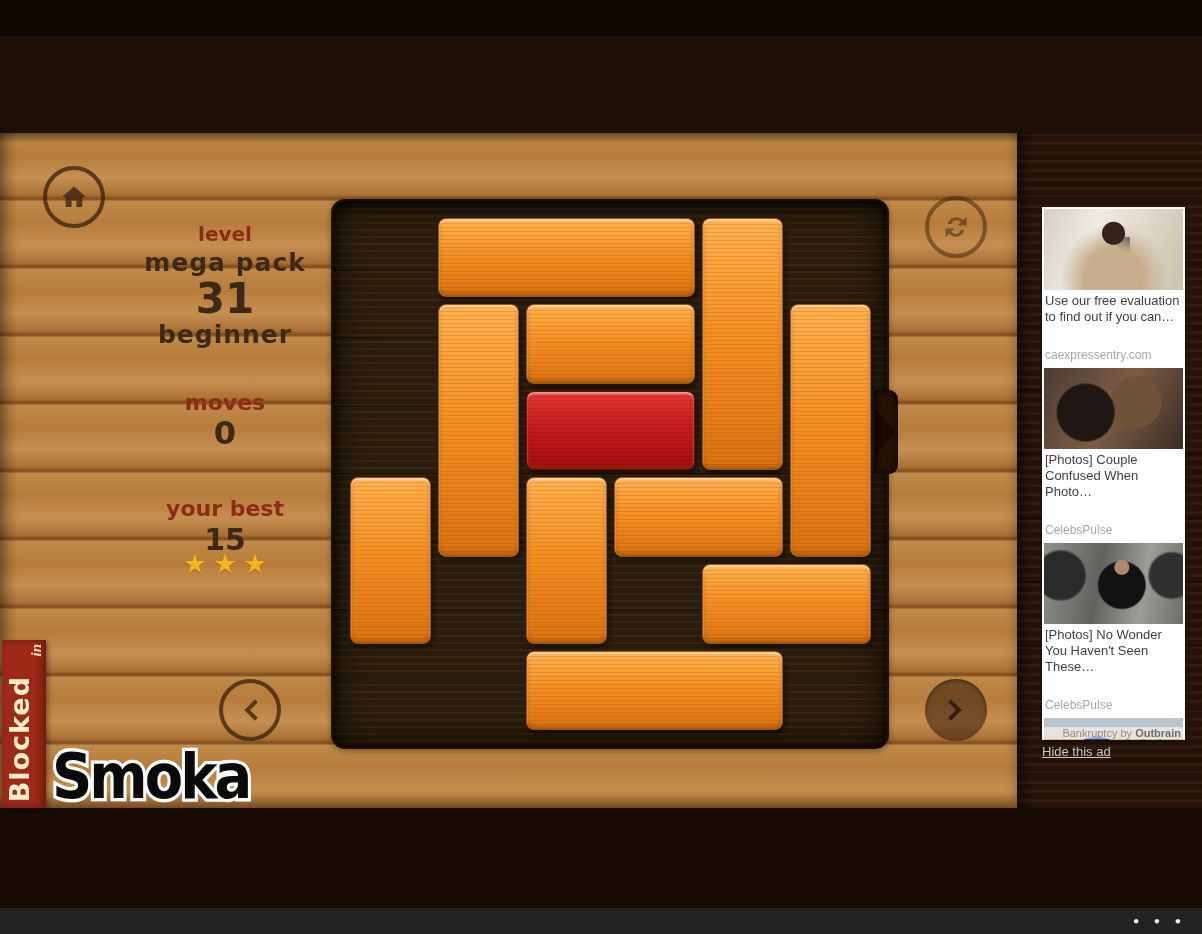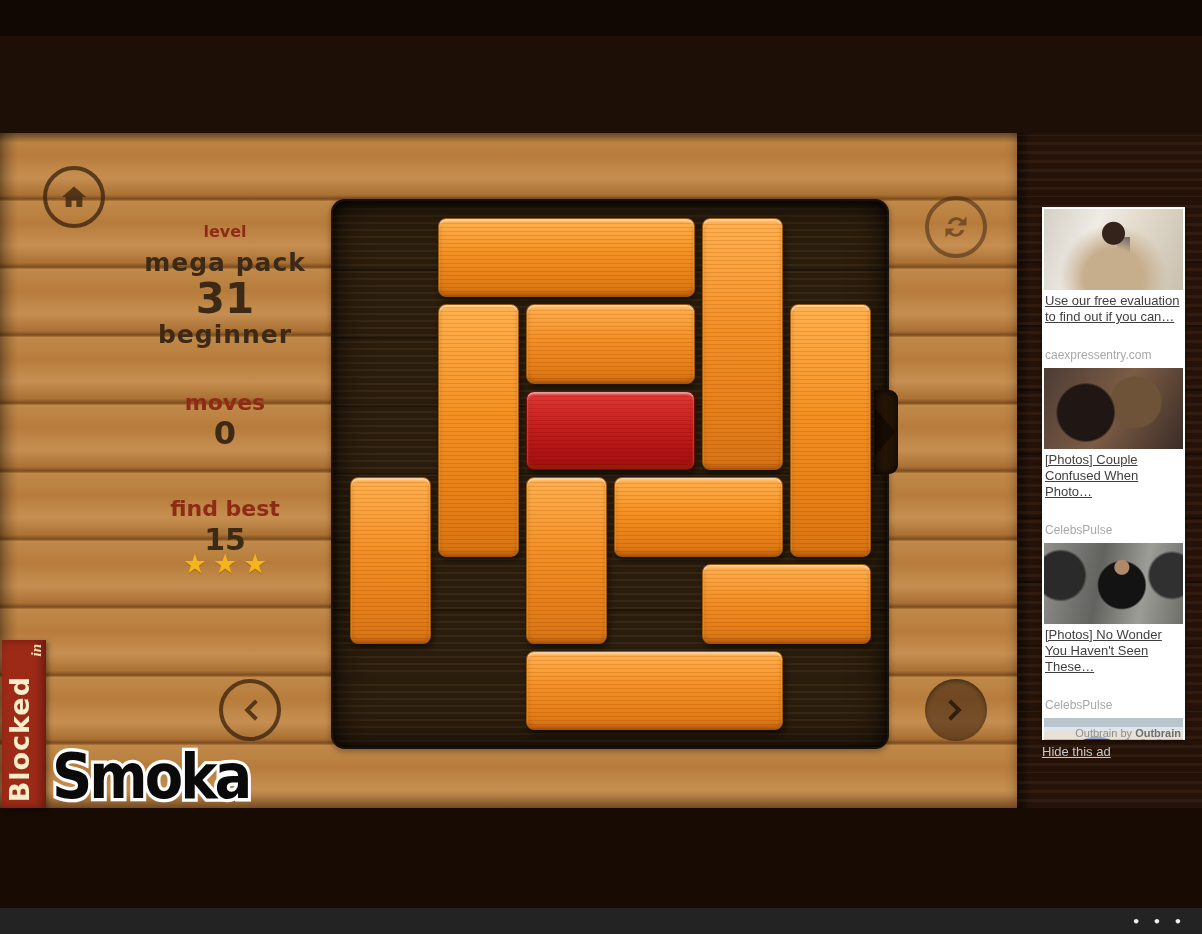--- a/index.html
+++ b/index.html
@@ -91,21 +91,21 @@
     font:italic bold 15px "Liberation Serif",serif;color:#f3e3b3;}
   .watermark{position:absolute;left:52px;top:740px;font-family:"DejaVu Sans",sans-serif;
     font-weight:bold;font-size:56px;letter-spacing:-3px;color:#0a0a0a;
     -webkit-text-stroke:6px #fff;paint-order:stroke fill;transform:scaleY(1.12);transform-origin:top left;}
 
   
   .ads-panel{position:absolute;left:1042px;top:207px;width:143px;height:533px;background:#fff;
     overflow:hidden;box-shadow:0 1px 4px rgba(0,0,0,.5);}
   .ad-item{cursor:pointer;}
   .ad-thumb{width:139px;height:81px;margin:2px auto 0;}
-  .ad-title{font:13px/16px "Liberation Sans",sans-serif;color:#3f3f3f;padding:3px 3px 0;text-decoration:underline;}
+  .ad-title{font:13px/16px "Liberation Sans",sans-serif;color:#3f3f3f;padding:3px 3px 0;}
   .ad-source{font:12px "Liberation Sans",sans-serif;color:#a8a8a8;padding:0 3px 4px;
     white-space:nowrap;overflow:hidden;margin-top:23px;}
   .thumb-0{background:
       radial-gradient(circle at 50% 30%,#33231b 0 11px,rgba(0,0,0,0) 12px),
       radial-gradient(ellipse at 50% 85%,#c6ad8c 0 30%,rgba(0,0,0,0) 55%),
       linear-gradient(#2e3b52,#2e3b52) 58% 45%/13px 19px no-repeat,
       linear-gradient(110deg,#d4cfc5,#efece6 35%,#e2dacb 60%,#c9c0b0);}
   .thumb-1{background:
       radial-gradient(circle at 30% 55%,#201714 0 26%,rgba(0,0,0,0) 28%),
       radial-gradient(circle at 66% 42%,#6f5339 0 24%,rgba(0,0,0,0) 26%),
@@ -151,27 +151,27 @@
   </div>
 
   <div class="round-btn ring" style="left:925px;top:196px;border-color:rgba(55,32,12,.5);">
     <svg width="36" height="36" viewBox="0 0 24 24">
       <path class="icon-dark" style="opacity:.55" d="M6.5 10a6 6 0 0 1 10.2-2.5L19 5v6h-6l2.2-2.2A3.6 3.6 0 0 0 8.9 10z"></path>
       <path class="icon-dark" style="opacity:.55" d="M17.5 14a6 6 0 0 1-10.2 2.5L5 19v-6h6l-2.2 2.2a3.6 3.6 0 0 0 6.3-1.2z"></path>
     </svg>
   </div>
 
   <div class="hud">
-    <div class="hud-line lbl" style="top:222px;font-size:16px;">level</div>
+    <div class="hud-line lbl" style="top:222px;font-size:20px;">level</div>
     <div class="hud-line v-small" style="top:248px;">mega pack</div>
     <div class="hud-line v-big" style="top:274px;">31</div>
     <div class="hud-line v-small" style="top:320px;">beginner</div>
     <div class="hud-line lbl" style="top:390px;font-size:22px;">moves</div>
     <div class="hud-line" style="top:414px;font-size:32px;">0</div>
-    <div class="hud-line lbl" style="top:496px;font-size:22px;">find best</div>
+    <div class="hud-line lbl" style="top:496px;font-size:22px;">your best</div>
     <div class="hud-line" style="top:522px;font-size:30px;">15</div>
     <div class="stars" id="stars-row"><span class="star">★</span><span class="star">★</span><span class="star">★</span></div>
   </div>
 
   <div class="board"></div>
   <div class="exit-notch"></div>
   <div class="exit-arrow"></div>
   <div id="blocks-layer" style="position:absolute;left:0;top:0;width:1202px;height:934px;pointer-events:none;">
       <div class="block" style="left: 437.5px; top: 217.5px; width: 257px; height: 79.666px; pointer-events: auto;"></div>
       <div class="block" style="left: 701.5px; top: 217.5px; width: 81px; height: 252.998px; pointer-events: auto;"></div>
@@ -217,19 +217,19 @@
       <div class="ad-item">
         <div class="ad-thumb thumb-2"></div>
         <div class="ad-title">[Photos] No Wonder You Haven't Seen These…</div>
         <div class="ad-source">CelebsPulse</div>
       </div>
       <div class="ad-item">
         <div class="ad-thumb thumb-3"></div>
         <div class="ad-title">[Pics] Bankruptcy Bound. The Final…</div>
       </div>
       <div class="sponsor-line">
-      <span>Outbrain by</span>
+      <span>Bankruptcy by</span>
       <span class="sponsor-brand">Outbrain</span>
     </div>
   </div>
   <div class="hide-ad">Hide this ad</div>
 
 </div>
 
 </body></html>

